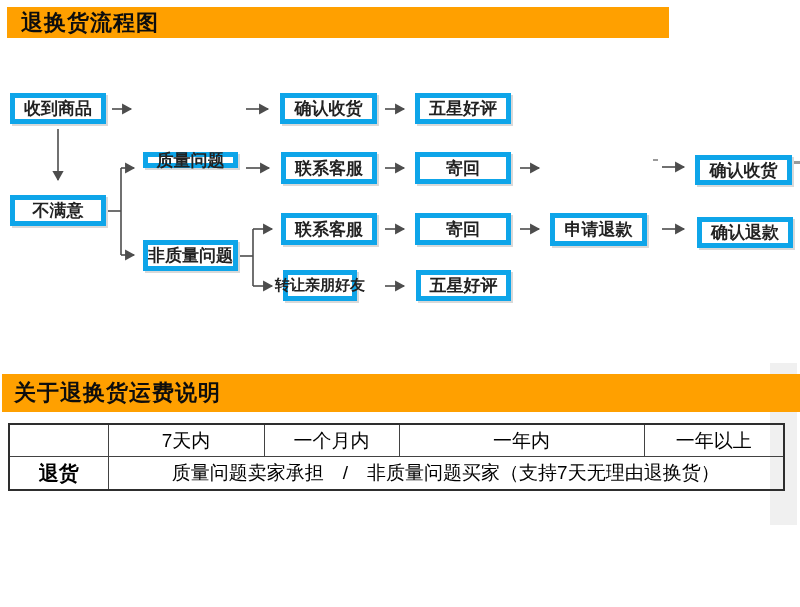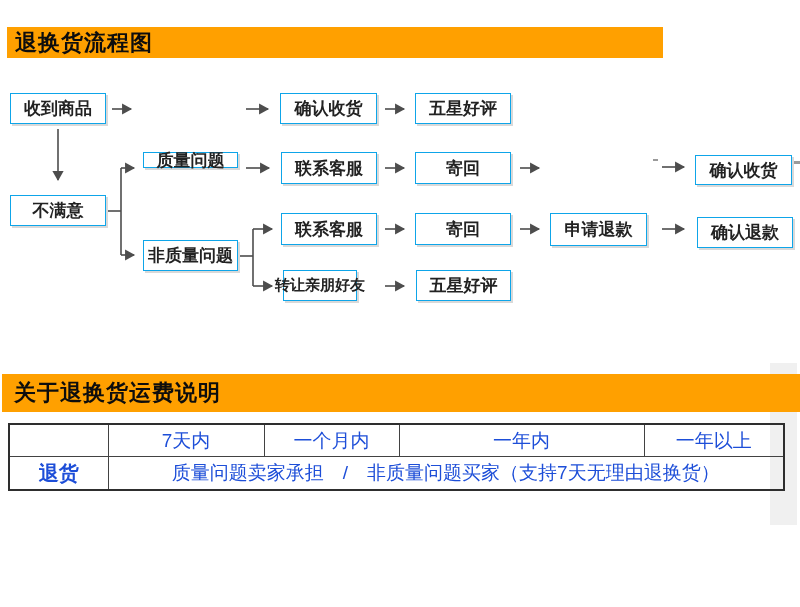--- a/index.html
+++ b/index.html
@@ -4,41 +4,41 @@
 <style>
   html,body{margin:0;padding:0;background:#fff;}
   .canvas{
     position:relative;width:800px;height:607px;background:#ffffff;overflow:hidden;
     font-family:"Liberation Sans","DejaVu Sans",sans-serif;color:#1c1c1c;
   }
   .bar{
     position:absolute;background:#FFA000;color:#0d0d0d;font-weight:bold;
     display:flex;align-items:center;letter-spacing:1px;
   }
-  .bar1{left:7px;top:27px;width:648px;height:31px;font-size:22px;padding-left:8px;}
+  .bar1{left:7px;top:7px;width:648px;height:31px;font-size:22px;padding-left:14px;}
   .bar2{left:2px;top:374px;width:791px;height:38px;font-size:22px;padding-left:12px;z-index:2;}
   .gray-strip{position:absolute;left:770px;top:363px;width:27px;height:162px;background:#f0f0f0;z-index:1;}
   .flow{position:absolute;left:0;top:0;width:800px;height:360px;}
   .node{
     position:absolute;box-sizing:border-box;background:#fff;
-    border:1px solid #0ea5e9;box-shadow:2px 2px 0 #d9d9d9;
+    border:5px solid #0ea5e9;box-shadow:2px 2px 0 #d9d9d9;
     display:flex;align-items:center;justify-content:center;
     font-size:17px;font-weight:bold;color:#222;white-space:nowrap;z-index:3;
   }
   .node.sm{font-size:15px;}
   .connectors{position:absolute;left:0;top:0;z-index:2;pointer-events:none;}
   .dash{position:absolute;background:#9a9a9a;z-index:3;}
   .fee-table{
     position:absolute;left:8px;top:423px;width:775px;z-index:3;
     border-collapse:collapse;table-layout:fixed;background:transparent;
     border:2px solid #2e2e2e;
   }
   .fee-table th,.fee-table td{
     border:1px solid #424242;text-align:center;vertical-align:middle;
-    font-weight:normal;color:#1d4ed8;font-size:19px;padding:0;overflow:hidden;
+    font-weight:normal;color:#000000;font-size:19px;padding:0;overflow:hidden;
   }
   .fee-table .rowlabel{font-weight:bold;font-size:20px;}
   .fee-table .small-cell{font-size:15px;letter-spacing:-0.5px;}
   .hdr-row th{height:31px;}
   .mid-row th,.mid-row td{height:30px;}
   .bot-row th,.bot-row td{height:32px;}
 </style>
 </head>
 <body>
 

